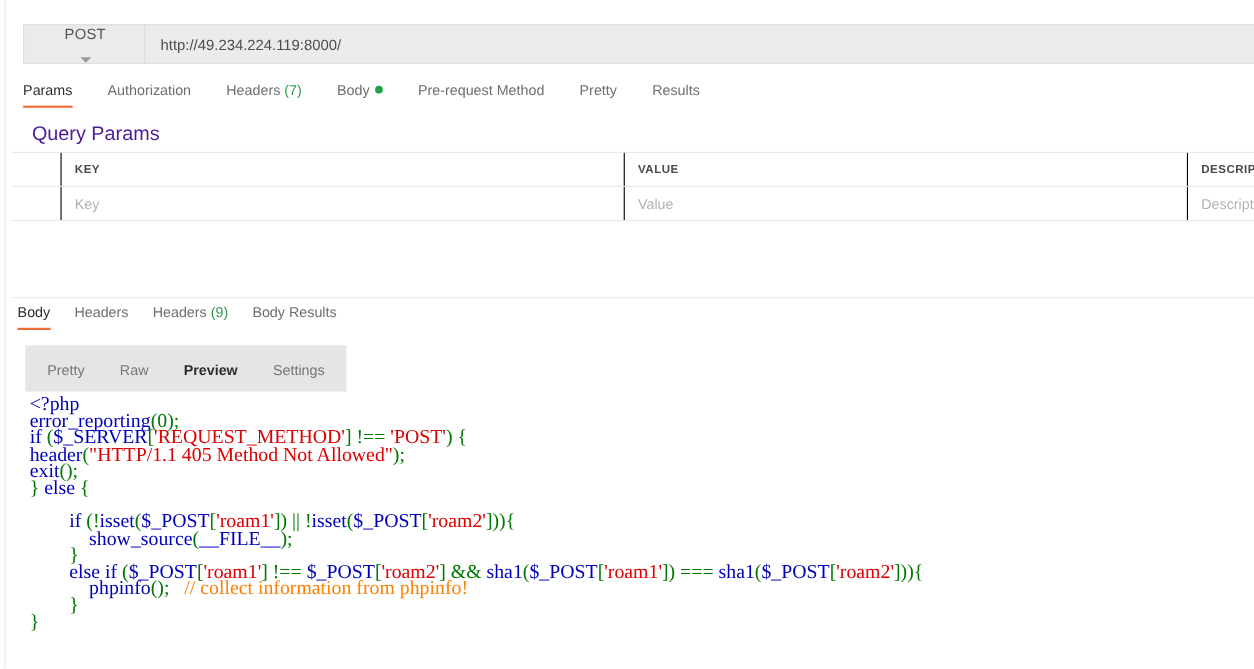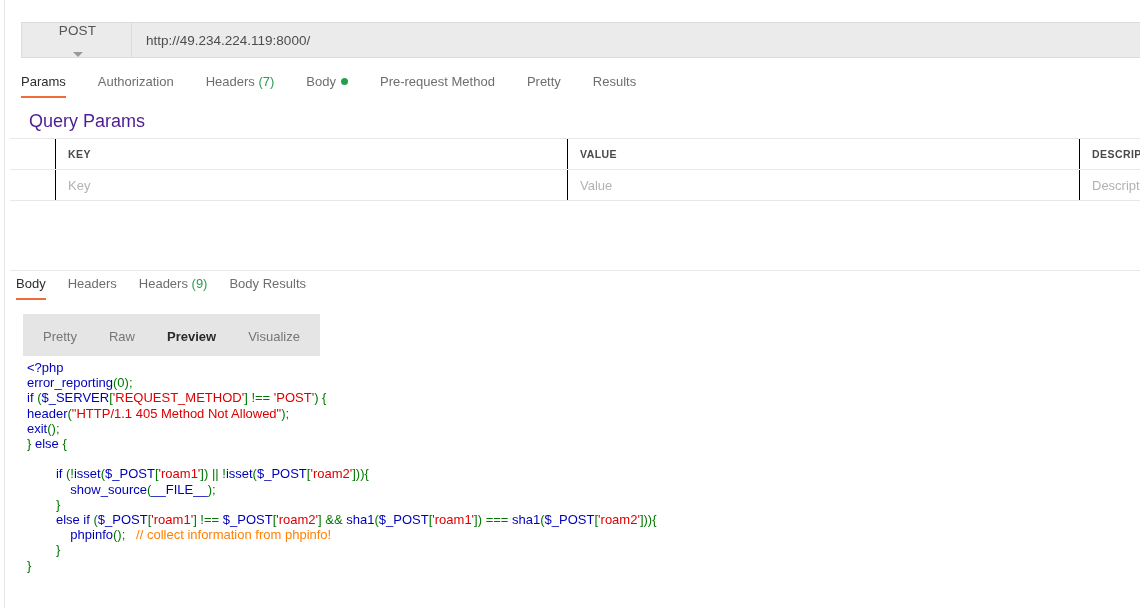--- a/index.html
+++ b/index.html
@@ -213,22 +213,22 @@
     left: 8px;
     top: 356px;
     right: 0;
     bottom: 0;
     background: #ffffff;
     overflow: hidden;
   }
   pre.code {
     margin: 0;
     padding: 4px 0 0 14px;
-    font-family: Liberation Sans, sans-serif;
-    font-size: 13px;
+    font-family: Liberation Serif, serif;
+    font-size: 18px;
     line-height: 15.2px;
     white-space: pre;
     color: #007700;
   }
   .k { color: #0000BB; }   
   .s { color: #DD0000; }   
   .d { color: #007700; }   
   .c { color: #FF8000; }   
 </style>
 </head>
@@ -278,21 +278,21 @@
     <div class="tab active"><span>Body</span></div>
     <div class="tab"><span>Headers</span></div>
     <div class="tab"><span>Headers</span> <span class="count">(9)</span></div>
     <div class="tab"><span>Body Results</span></div>
   </div>
 
   <div class="view-toggle">
     <div class="vt-item">Pretty</div>
     <div class="vt-item">Raw</div>
     <div class="vt-item active">Preview</div>
-    <div class="vt-item">Visualize</div>
+    <div class="vt-item">Settings</div>
   </div>
 
   <div class="code-area">
     <pre class="code" id="code-block"><span class="k">&lt;?php</span>
 <span class="k">error_reporting</span><span class="d">(0);</span>
 <span class="k">if </span><span class="d">(</span><span class="k">$_SERVER</span><span class="d">[</span><span class="s">'REQUEST_METHOD'</span><span class="d">] !== </span><span class="s">'POST'</span><span class="d">) {</span>
 <span class="k">header</span><span class="d">(</span><span class="s">"HTTP/1.1 405 Method Not Allowed"</span><span class="d">);</span>
 <span class="k">exit</span><span class="d">();</span>
 <span class="d">} </span><span class="k">else</span><span class="d"> {</span>
 <span class="d"></span>

